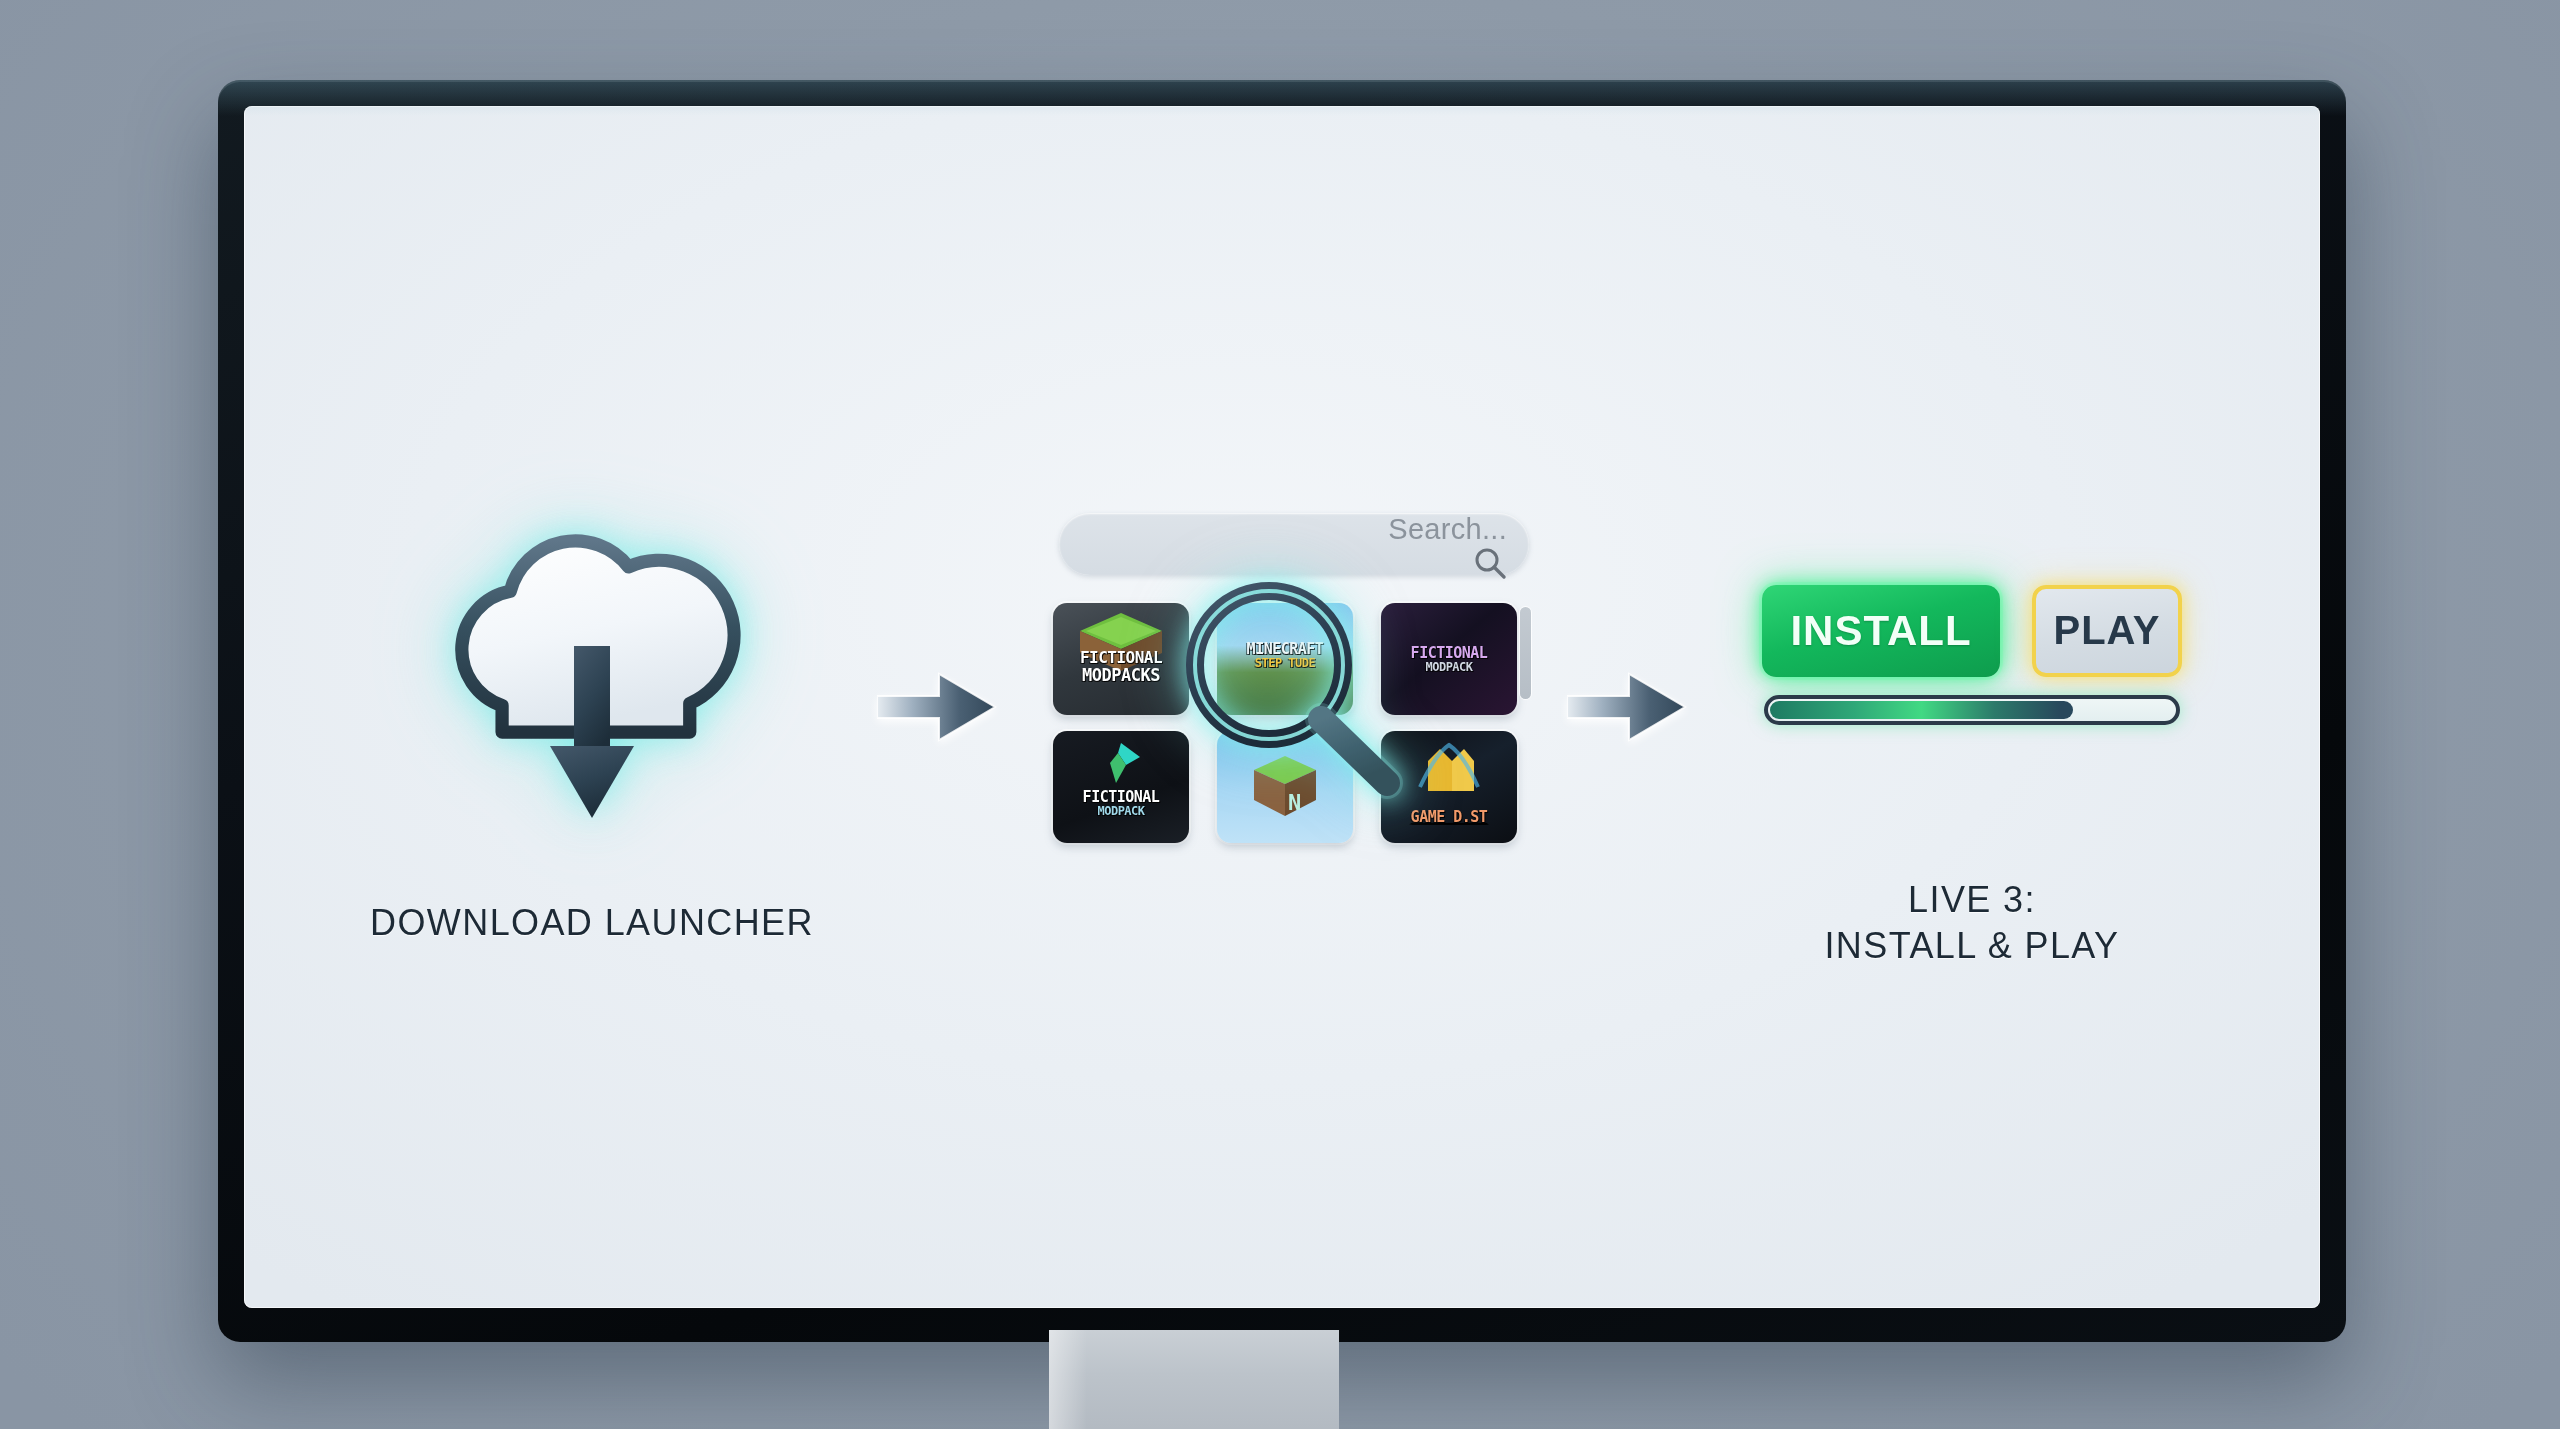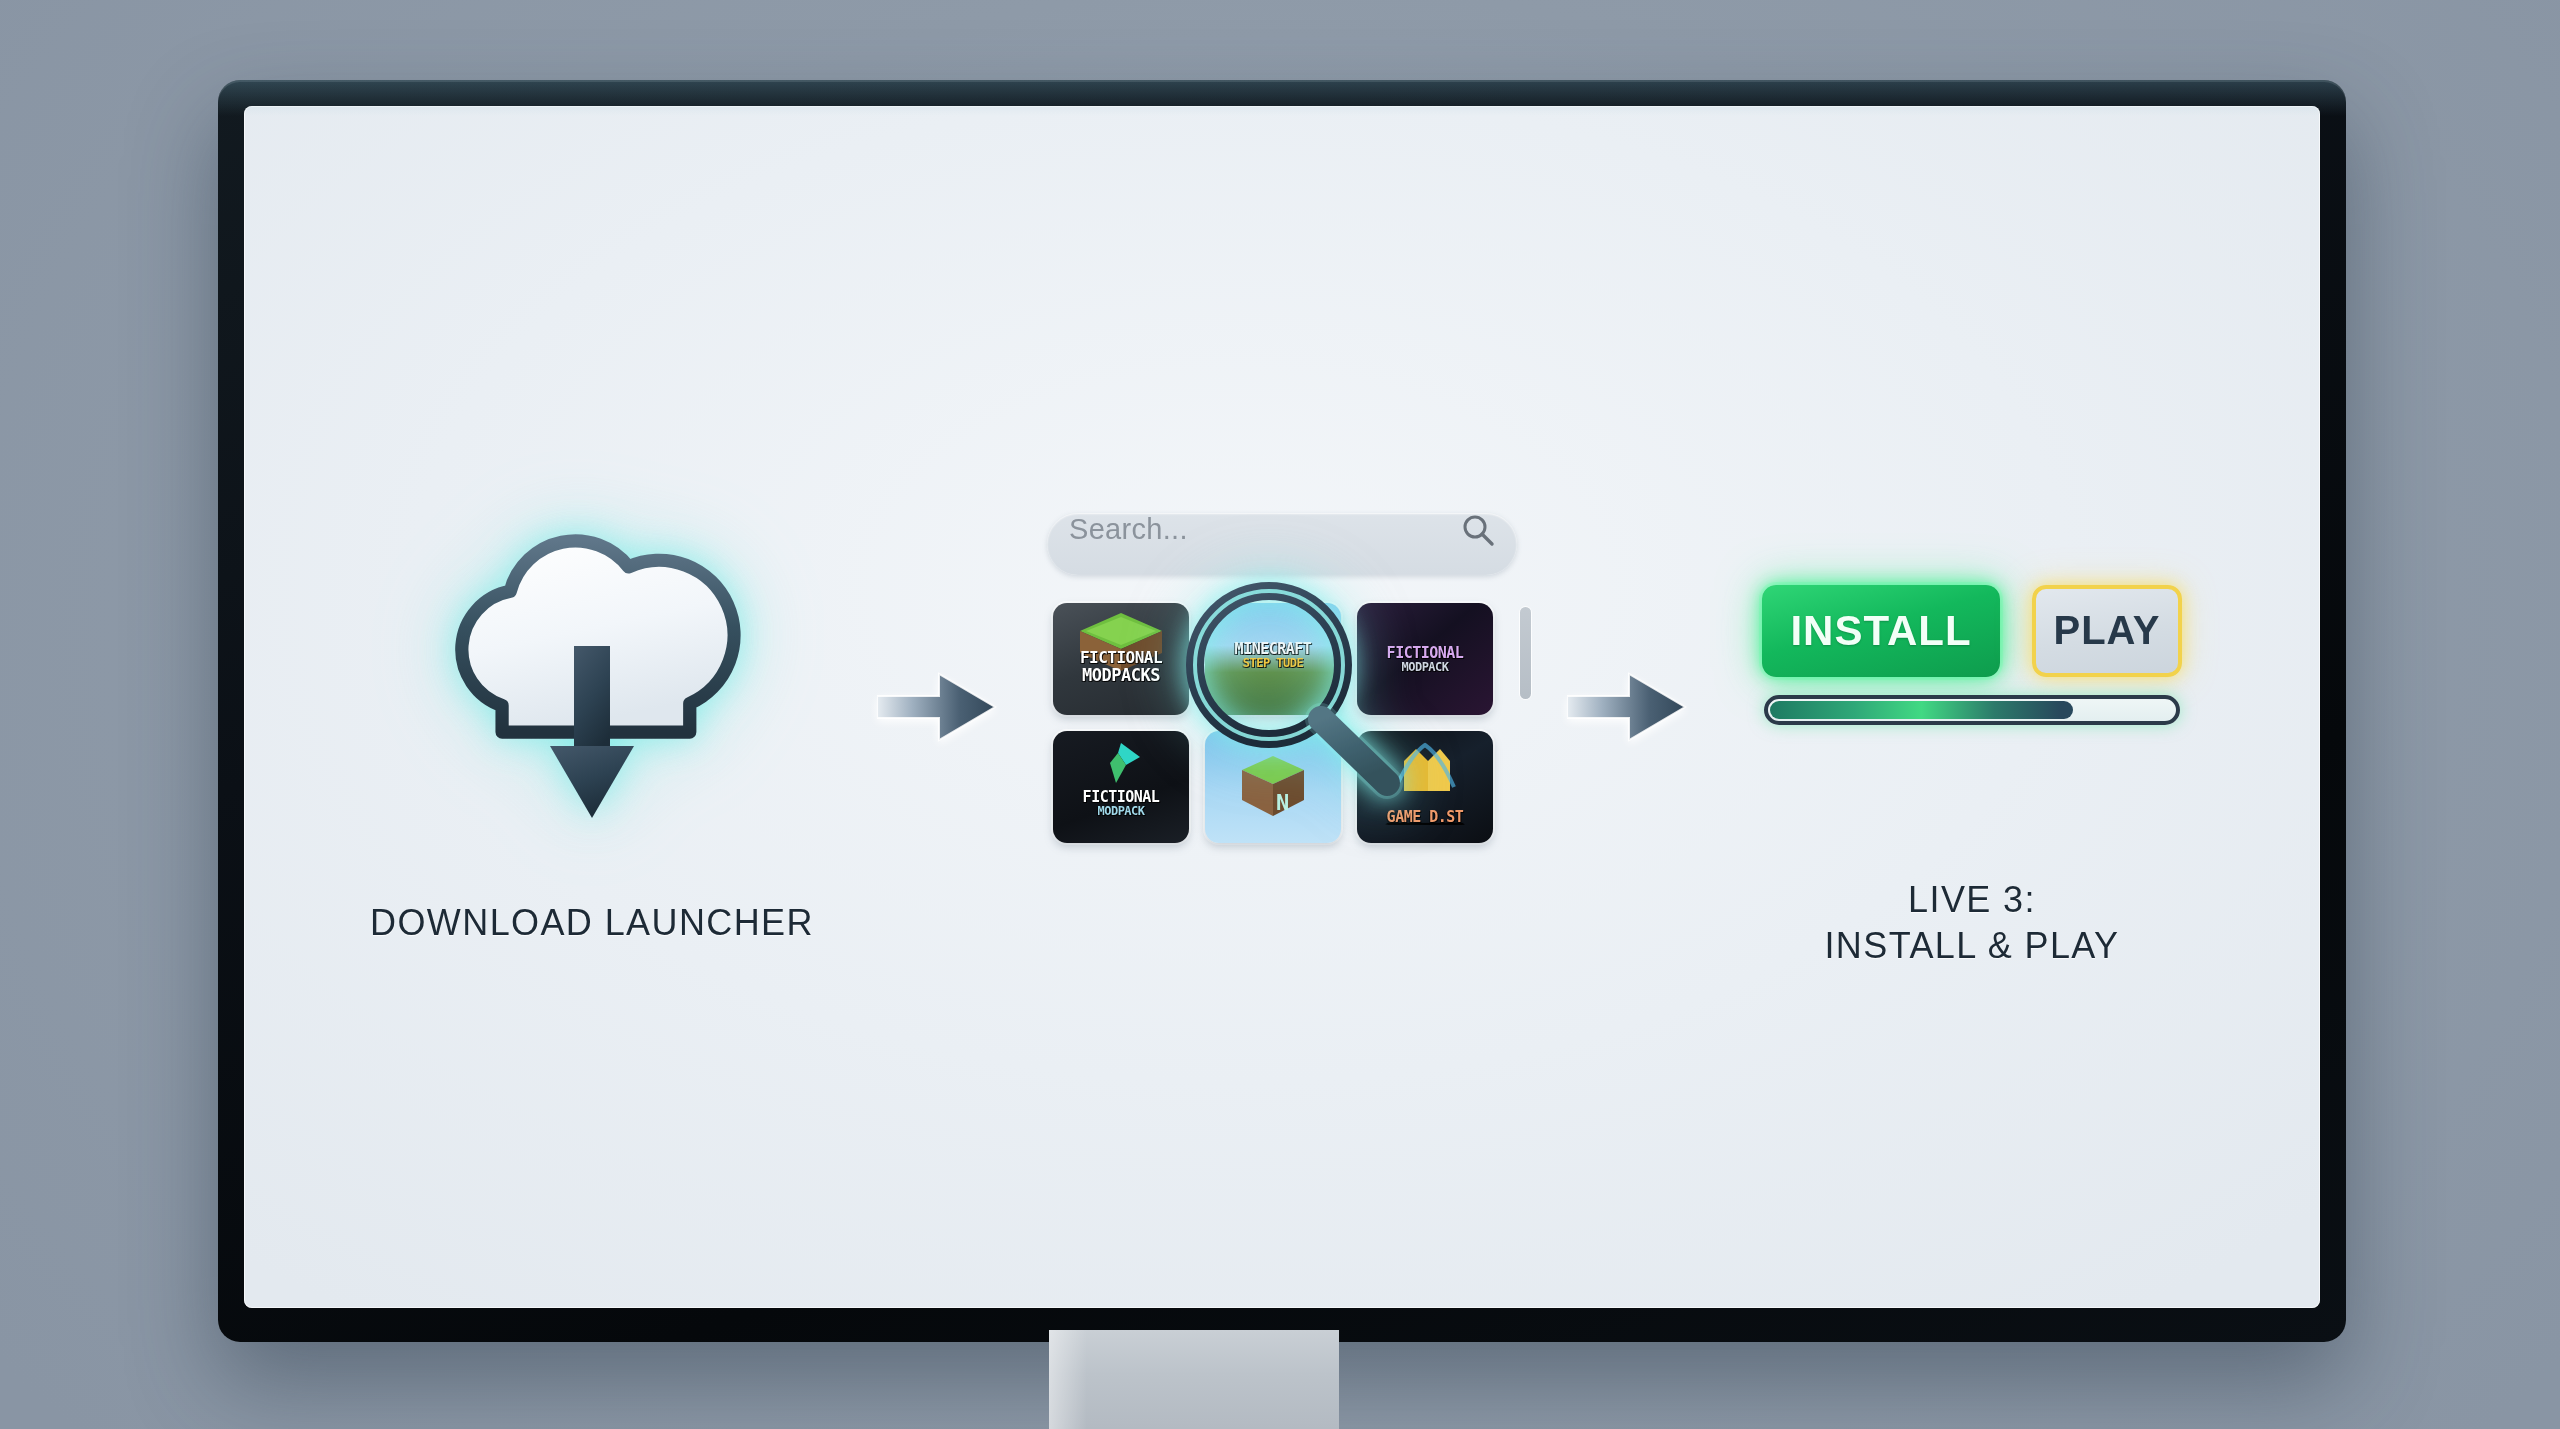--- a/index.html
+++ b/index.html
@@ -64,32 +64,32 @@
   .arrow{width:170px;height:420px;display:flex;align-items:center;justify-content:center;position:relative;}
   .arrow svg{filter:drop-shadow(0 3px 4px rgba(255,255,255,.9));}
 
   
   .cloud-wrap{position:relative;width:380px;height:320px;
     filter:drop-shadow(0 0 18px rgba(120,235,230,.75)) drop-shadow(0 0 36px rgba(120,235,230,.35));}
 
   
   .browse{position:relative;width:470px;height:400px;}
   #searchbar{
-    position:absolute;left:0;top:6px;width:470px;height:62px;border-radius:31px;
+    position:absolute;left:12px;top:6px;width:470px;height:62px;border-radius:31px;
     background:linear-gradient(180deg,#dde3e9 0%,#d5dce3 100%);
     box-shadow:0 1px 2px rgba(255,255,255,.9) inset,0 2px 5px rgba(120,135,150,.25);
-    display:flex;align-items:flex-start;padding:0 22px;box-sizing:border-box;
+    display:flex;align-items:flex-end;padding:0 22px;box-sizing:border-box;flex-direction:column;
   }
   #search-placeholder{color:#8b939c;font-size:29px;letter-spacing:.3px;flex:1;}
   #search-icon-btn{width:34px;height:34px;position:relative;flex:0 0 auto;}
 
   #grid{
     position:absolute;left:6px;top:96px;width:462px;height:300px;
     display:grid;grid-template-columns:repeat(3,136px);grid-template-rows:repeat(2,112px);
-    gap:16px 16px;
+    gap:16px 28px;
   }
   .tile{
     width:136px;height:112px;border-radius:14px;overflow:hidden;position:relative;
     box-shadow:0 4px 9px rgba(110,125,140,.35),0 0 0 2px rgba(255,255,255,.8);
   }
   .tile .tlabel{
     position:absolute;left:0;right:0;top:50%;transform:translateY(-50%);
     text-align:center;font-family:"DejaVu Sans Mono",monospace;font-weight:bold;
     font-size:16px;line-height:1.08;letter-spacing:-.5px;
     text-shadow:1px 1px 0 rgba(0,0,0,.85),-1px 1px 0 rgba(0,0,0,.6);

